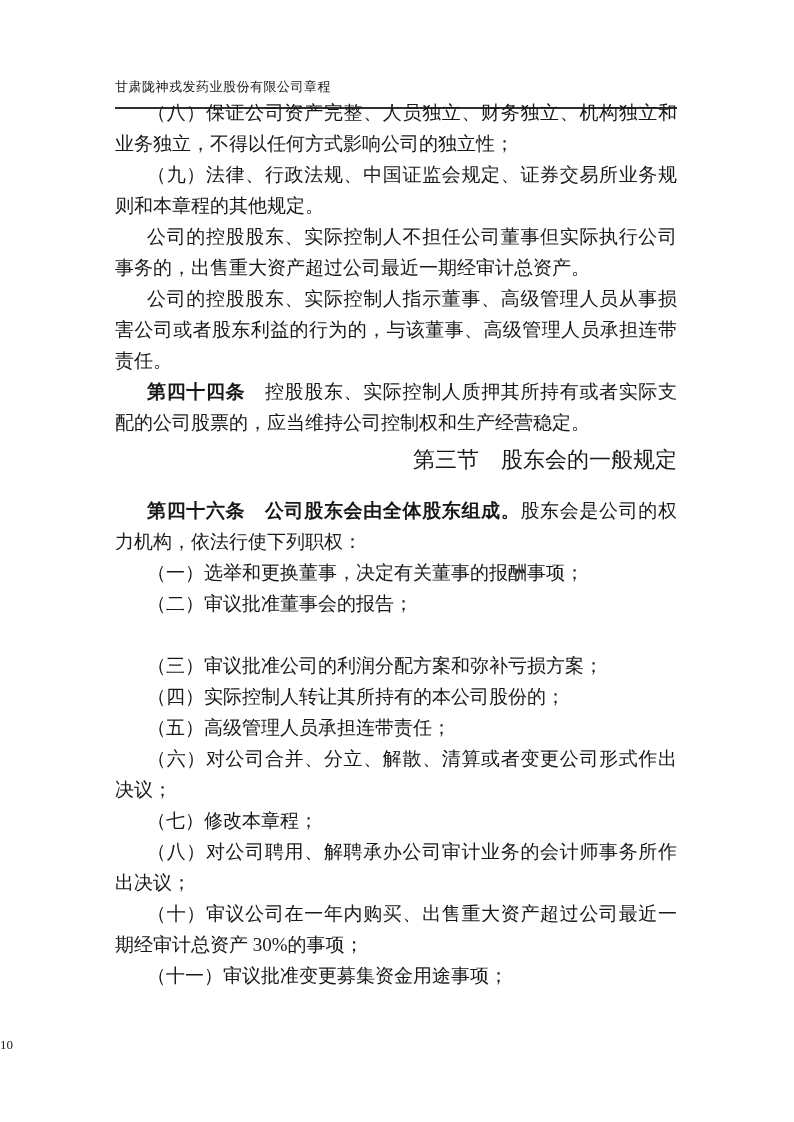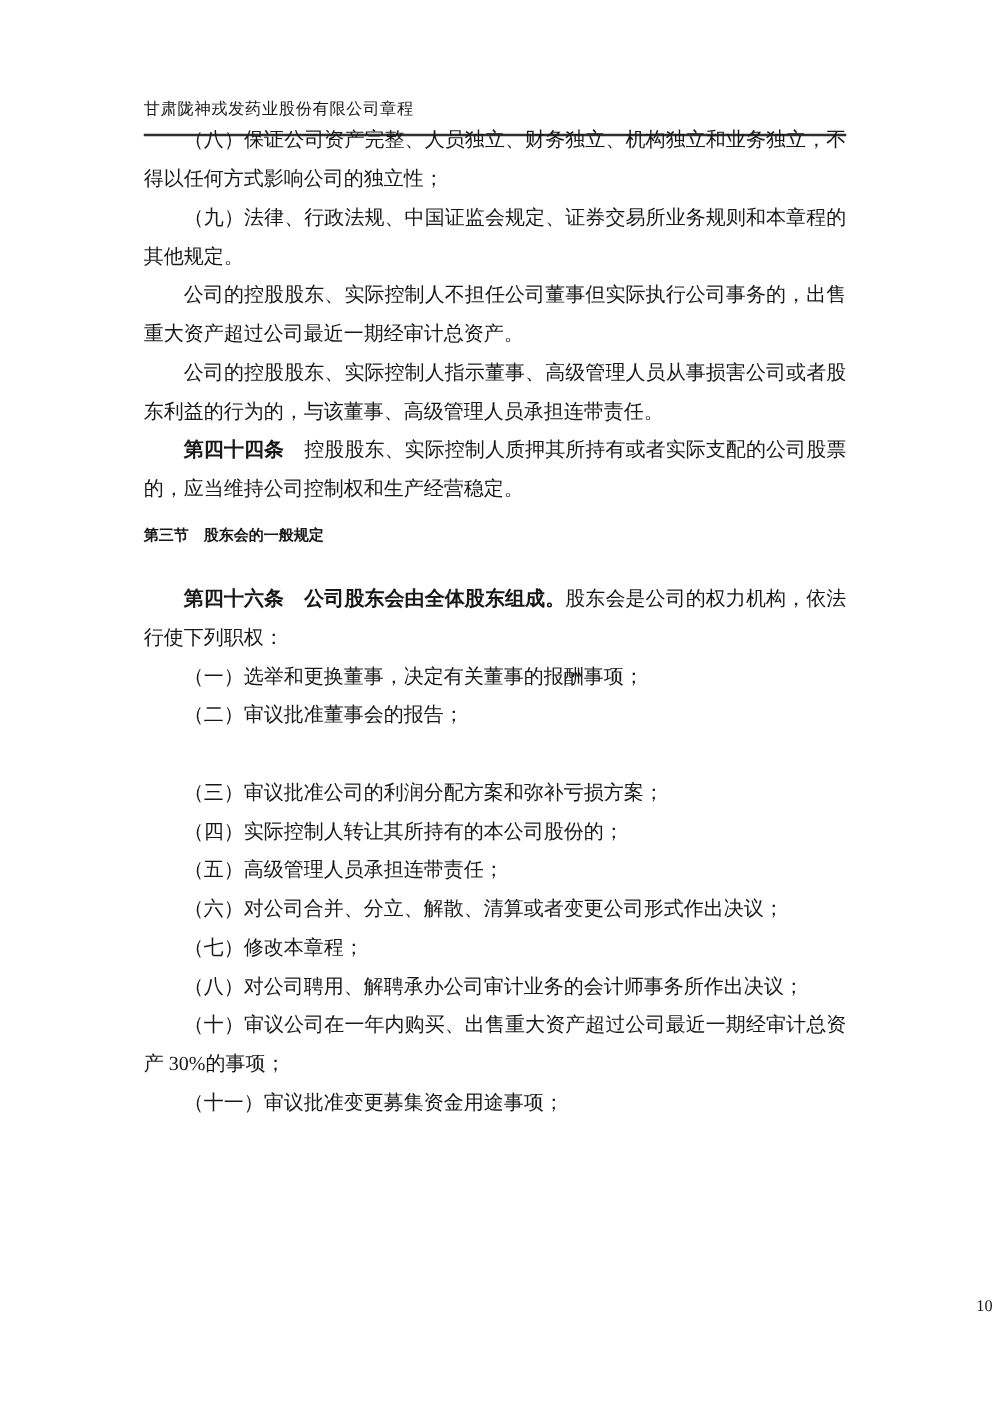--- a/index.html
+++ b/index.html
@@ -32,47 +32,47 @@
   }
   
   .doc-body {
     position: absolute;
     left: 115px;
     top: 97px;
     width: 562px;
   }
   .para {
     margin: 0;
-    font-size: 16px;
+    font-size: 19px;
     line-height: 31px;
     text-align: justify;
     text-indent: 32px;
     word-break: break-all;
   }
   .para b {
     font-weight: bold;
   }
   .para.blank {
     text-indent: 0;
   }
   .sec-heading {
     margin: 6px 0 20px 0;
-    font-size: 12px;
+    font-size: 22px;
     line-height: 31px;
-    font-weight: bold;
-    text-align: left;
+    font-weight: normal;
+    text-align: right;
     text-indent: 0;
   }
   
   .page-footer {
     position: absolute;
     left: 0;
     top: 1036px;
     width: 794px;
-    text-align: right;
+    text-align: left;
     font-size: 13px;
     line-height: 18px;
   }
 </style>
 </head>
 <body>
 
 <div class="page">
 
   <div class="page-header">

